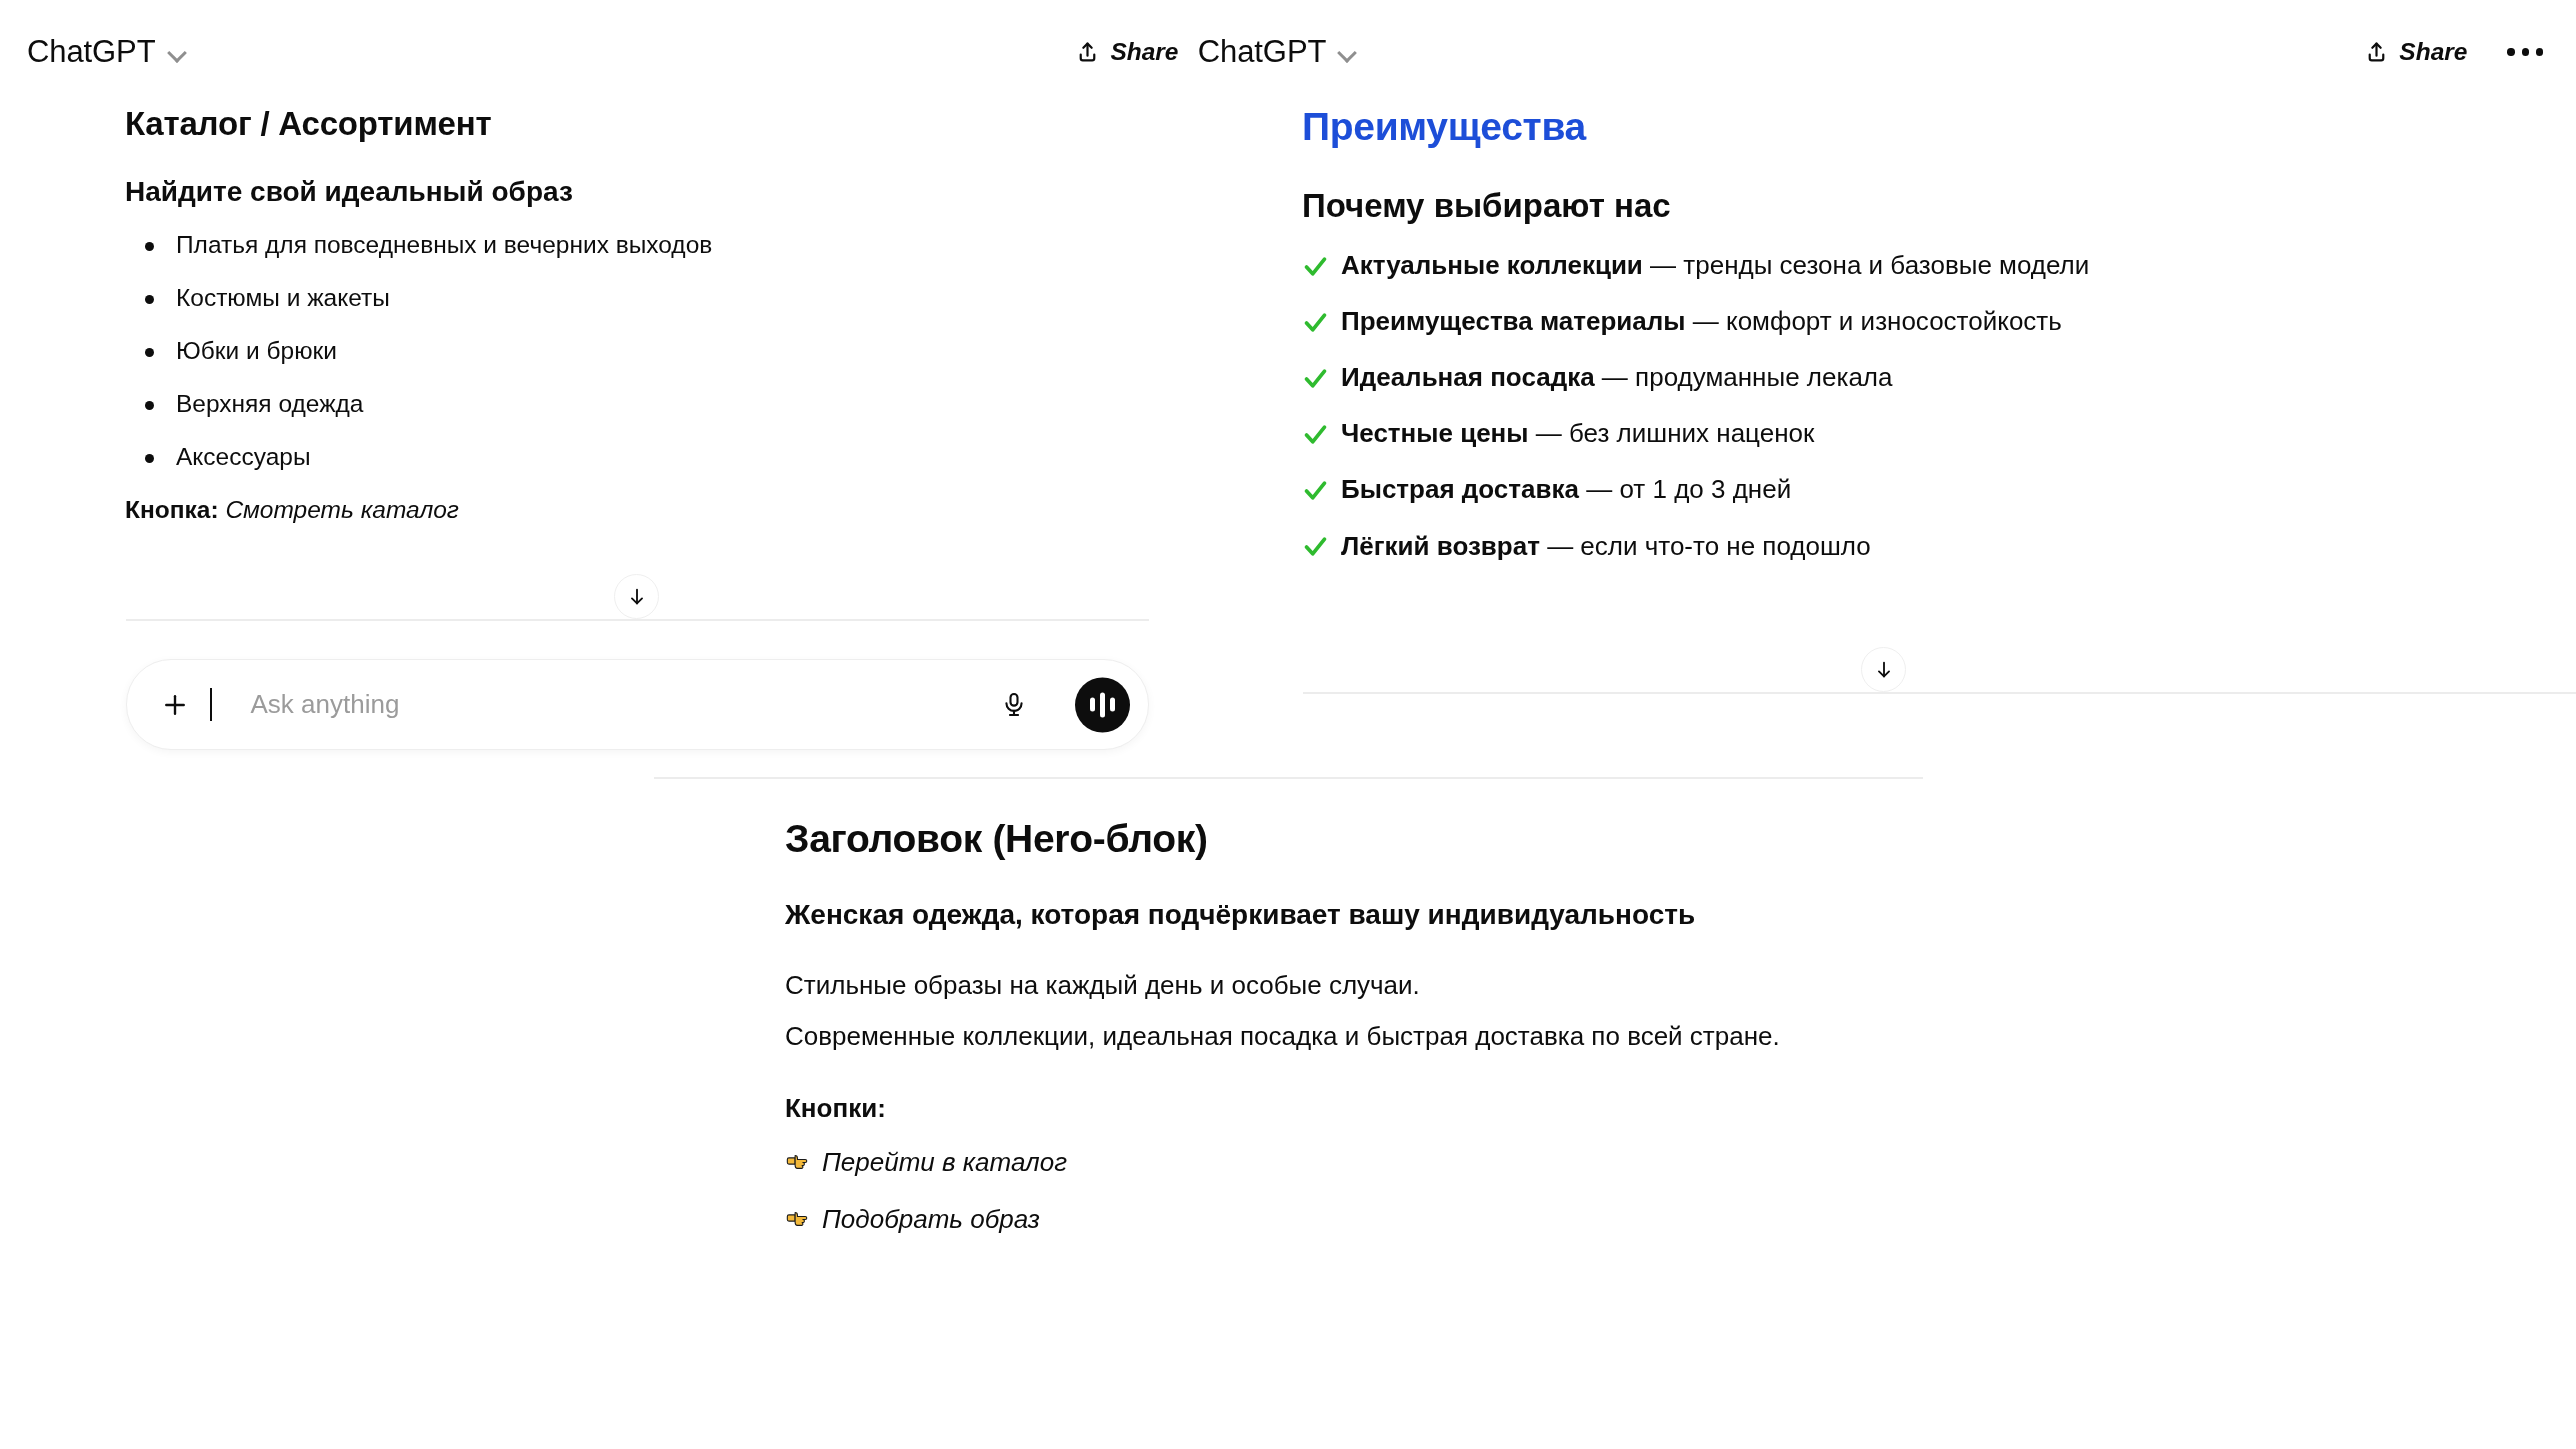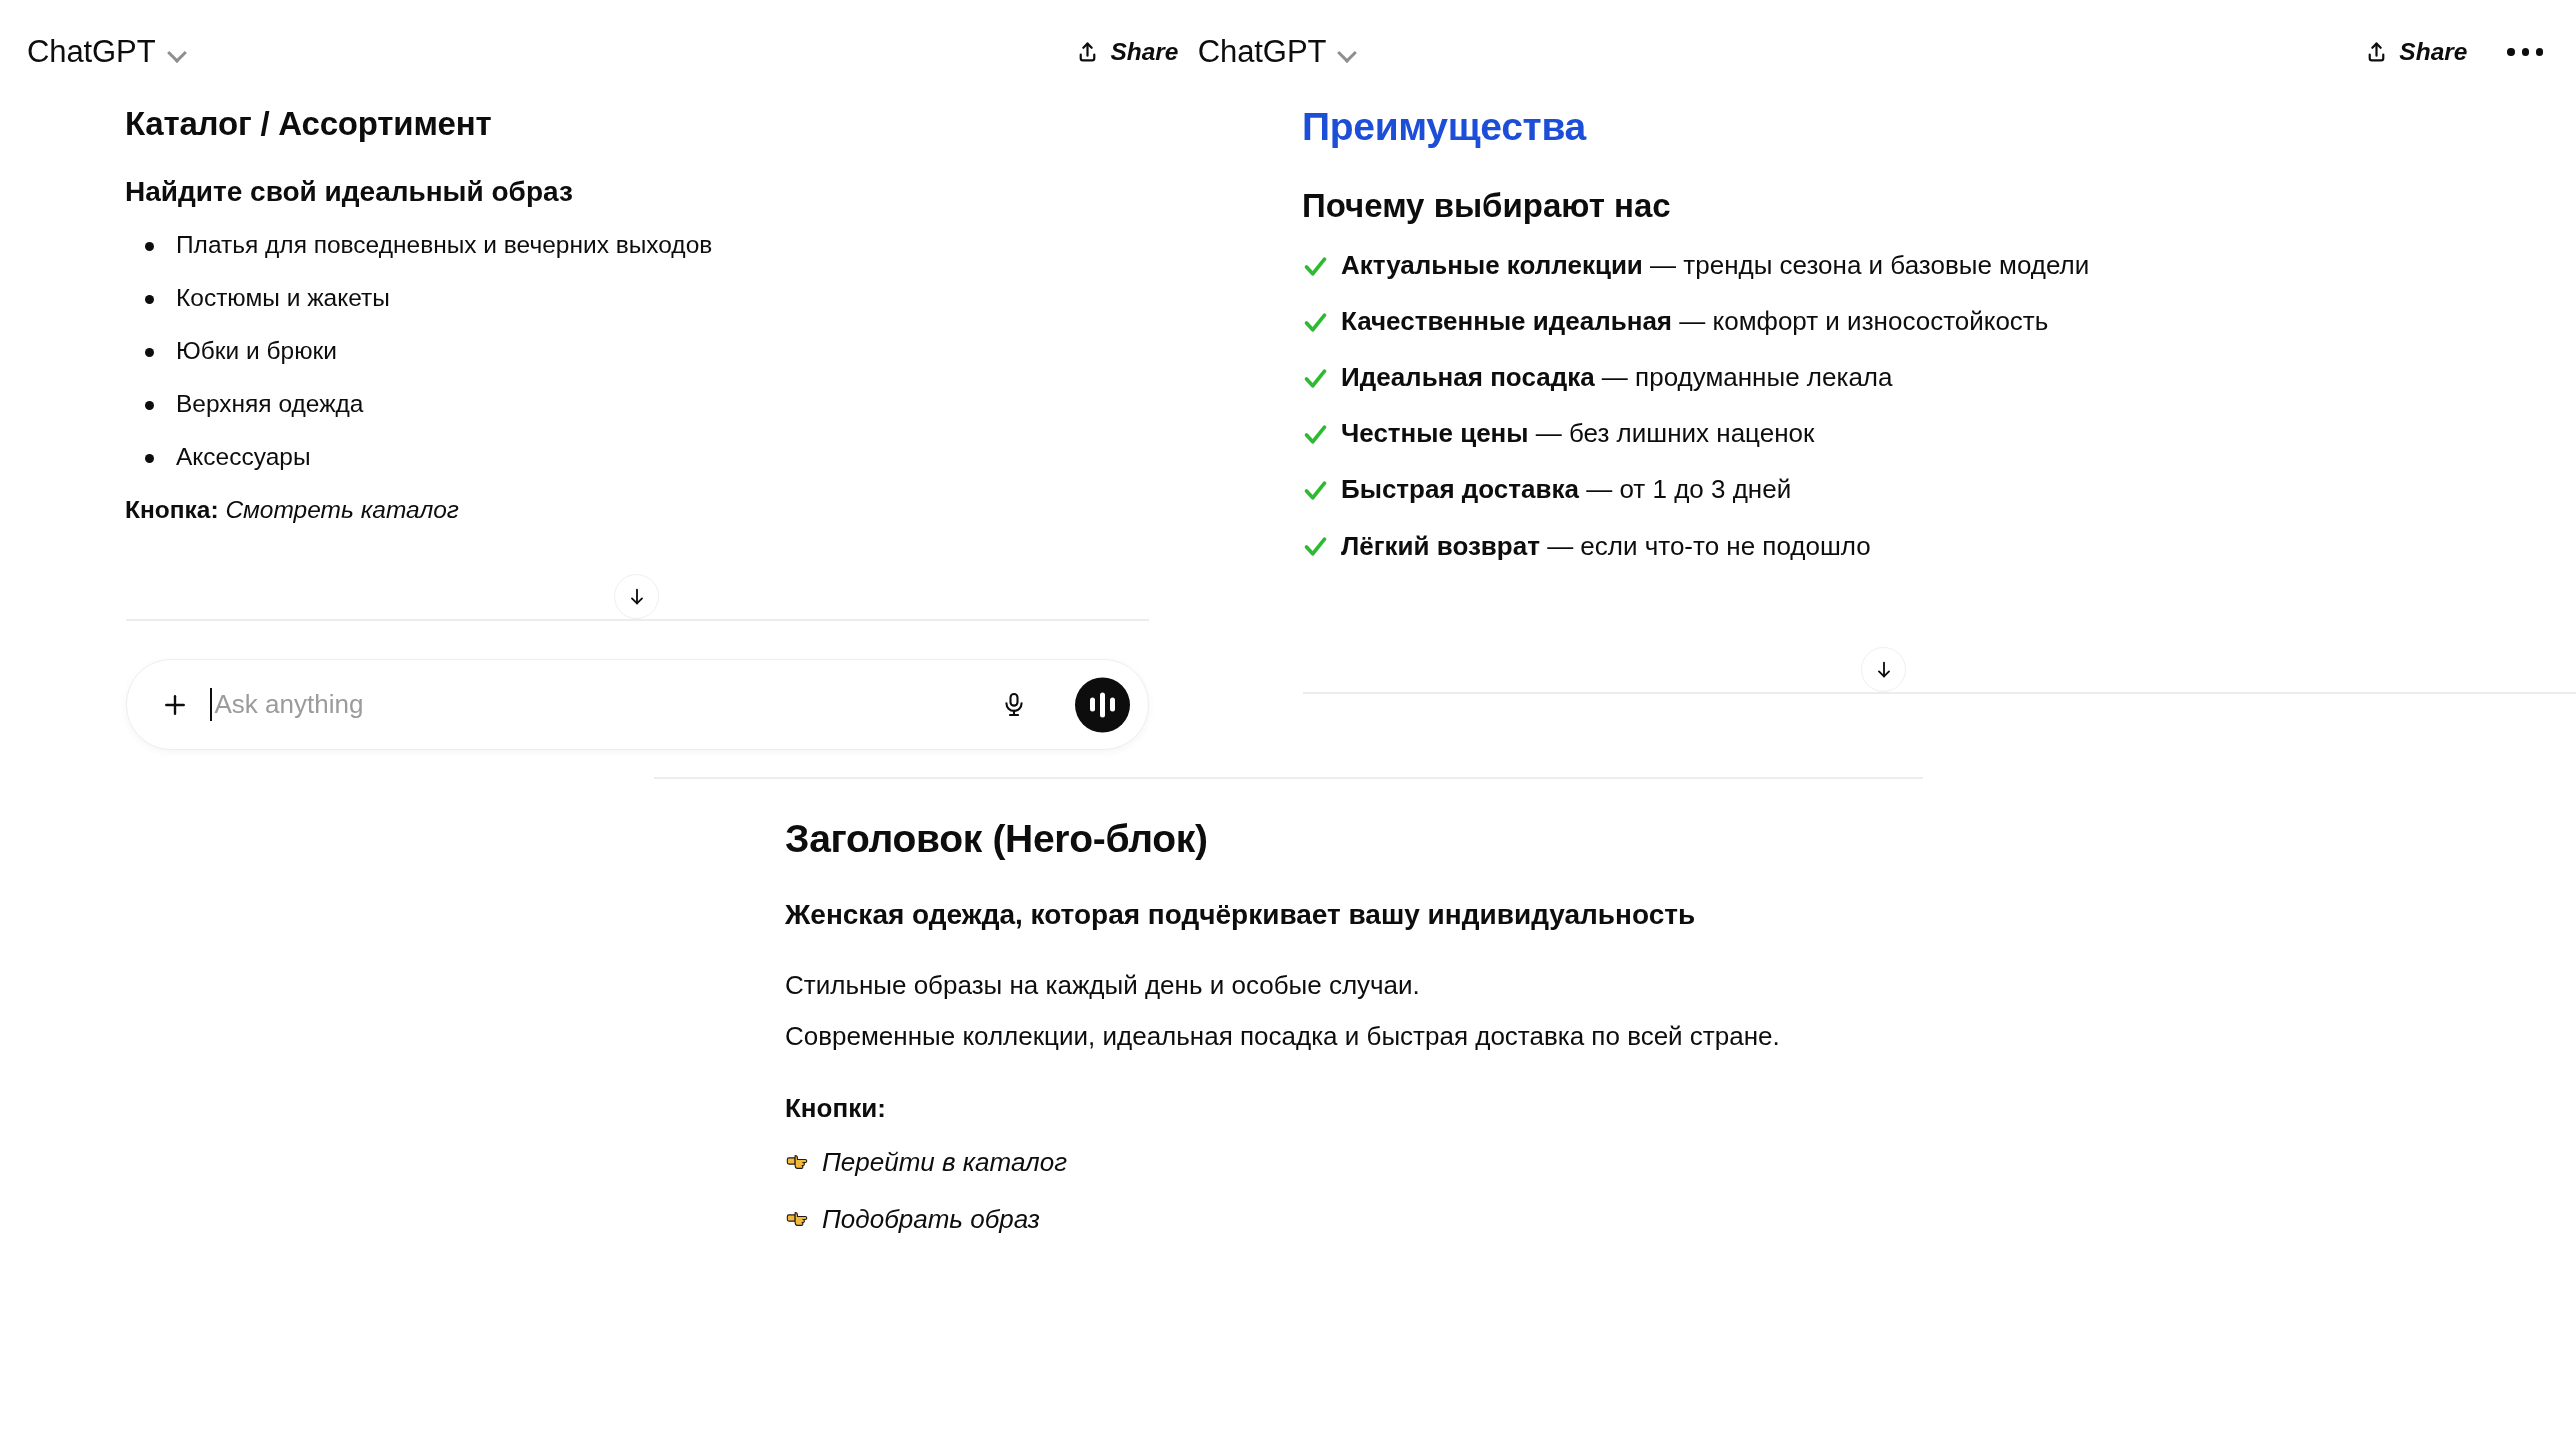--- a/index.html
+++ b/index.html
@@ -225,20 +225,21 @@
     cursor: pointer;
   }
   .plus-btn svg { width: 30px; height: 30px; display: block; }
 
   .ask-wrap {
     position: absolute;
     left: 83px; top: 50%;
     transform: translateY(-50%);
     display: flex; align-items: center;
     height: 42px;
+    gap: 36px;
   }
   .caret {
     width: 1.5px; height: 33px;
     background: #0d0d0d;
     margin-right: 3px;
   }
   .ask-text {
     font-size: 26px;
     color: #9b9b9b;
     white-space: nowrap;
@@ -442,21 +443,21 @@
             </svg>
           </span>
           <b>Актуальные коллекции</b><span> — </span><span>тренды сезона и базовые модели</span>
         </li>
         <li>
           <span class="ck">
             <svg viewBox="0 0 24 24" fill="none" stroke="#2fbb2f" stroke-width="3.3" stroke-linecap="round" stroke-linejoin="round">
               <path d="M4 12.5 L9.5 18.5 L20 5.5"></path>
             </svg>
           </span>
-          <b>Качественные идеальная</b><span> — </span><span>комфорт и износостойкость</span>
+          <b>Преимущества материалы</b><span> — </span><span>комфорт и износостойкость</span>
         </li>
         <li>
           <span class="ck">
             <svg viewBox="0 0 24 24" fill="none" stroke="#2fbb2f" stroke-width="3.3" stroke-linecap="round" stroke-linejoin="round">
               <path d="M4 12.5 L9.5 18.5 L20 5.5"></path>
             </svg>
           </span>
           <b>Идеальная посадка</b><span> — </span><span>продуманные лекала</span>
         </li>
         <li>

